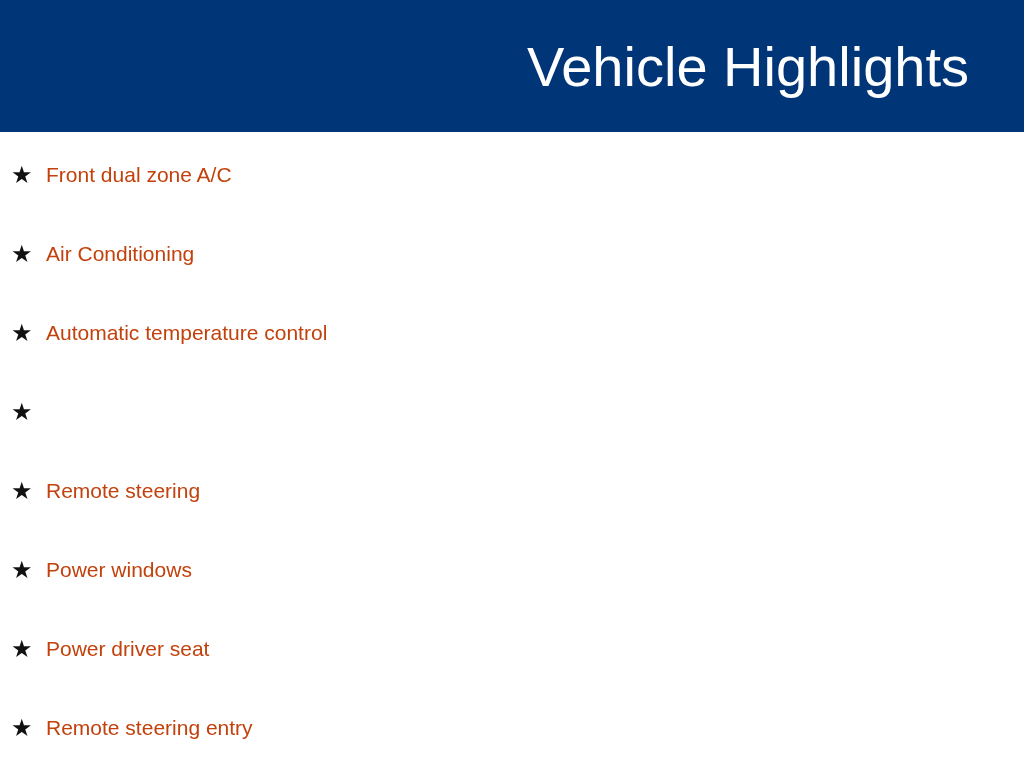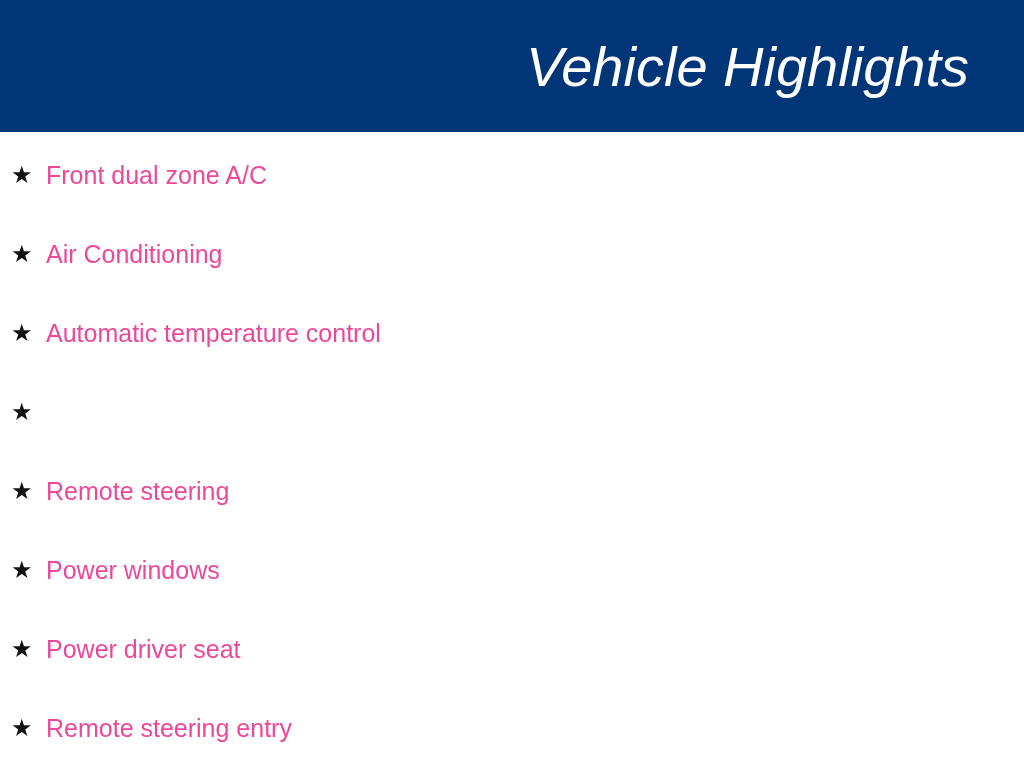--- a/index.html
+++ b/index.html
@@ -17,21 +17,20 @@
     background: #ffffff;
   }
   .header {
     width: 1024px;
     height: 132px;
     background: #003577;
     display: flex;
     align-items: center;
     justify-content: flex-end;
     padding-right: 55px;
-    font-style: italic;
   }
   .title {
     color: #ffffff;
     font-size: 56px;
     font-weight: 400;
     letter-spacing: 0px;
     white-space: nowrap;
   }
   .feature-list {
     list-style: none;
@@ -46,23 +45,23 @@
   .star {
     width: 26px;
     font-size: 24px;
     line-height: 30px;
     color: #111111;
     text-align: left;
     margin-right: 9px;
     font-family: "DejaVu Sans", sans-serif;
   }
   .feature-text {
-    font-size: 25px;
+    font-size: 21px;
     line-height: 30px;
-    color: #ec4899;
+    color: #c2410c;
     white-space: nowrap;
   }
 </style>
 </head>
 <body>
 
 <div class="slide">
 
   <div class="header" style="background: rgb(0, 53, 119);">
     <div class="title" style="color: rgb(255, 255, 255);">Vehicle Highlights</div>

